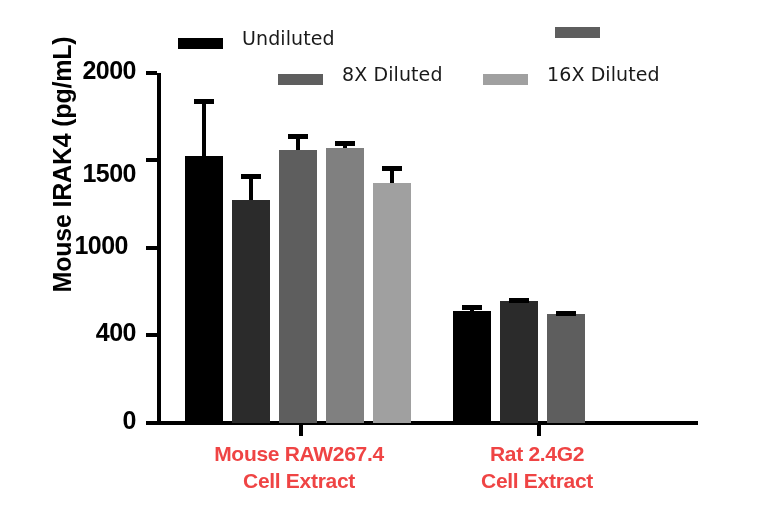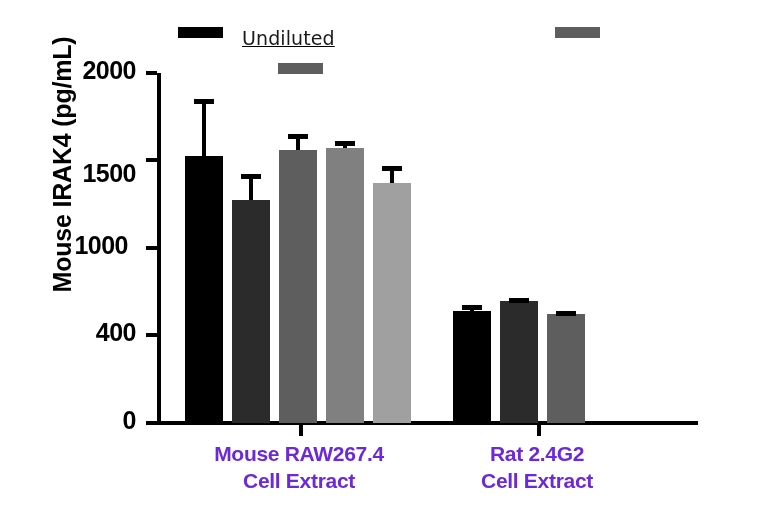--- a/index.html
+++ b/index.html
@@ -21,23 +21,22 @@
   .legend {
     position: absolute;
     left: 0;
     top: 0;
     width: 768px;
     height: 90px;
   }
   .legend-item {
     position: absolute;
     display: flex;
-    align-items: flex-start;
+    align-items: flex-end;
     white-space: nowrap;
-    text-decoration: underline;
   }
   .legend-swatch {
     width: 45px;
     height: 11px;
     display: inline-block;
     flex: 0 0 auto;
   }
   .legend-label {
     font-family: "DejaVu Sans", sans-serif;
     font-size: 19px;
@@ -106,21 +105,21 @@
     background: #000;
     width: 4px;
     height: 11px;
     top: 425px;
   }
   .group-label {
     position: absolute;
     text-align: center;
     font-size: 21px;
     font-weight: bold;
-    color: #6d28d9;
+    color: #ef4444;
     line-height: 27px;
     font-family: "Liberation Sans", sans-serif;
     letter-spacing: -0.3px;
   }
   .bar {
     position: absolute;
     bottom: 0;
   }
   .bar-wrap {
     position: absolute;
@@ -151,22 +150,27 @@
       <span class="legend-label">Undiluted</span>
     </div>
 
 
     <div class="legend-item" style="left:555px; top:27px;">
       <span class="legend-swatch" style="background:#5e5e5e;"></span>
     </div>
 
     <div class="legend-item" style="left:278px; top:63px;">
       <span class="legend-swatch" style="background:#5e5e5e;"></span>
-    </div>
-
+      <span class="legend-label">8X Diluted</span>
+    </div>
+
+    <div class="legend-item" style="left:483px; top:63px;">
+      <span class="legend-swatch" style="background:#a0a0a0;"></span>
+      <span class="legend-label">16X Diluted</span>
+    </div>
 
   </div>
 
   <div class="plot">
 
     <div class="y-title">Mouse IRAK4 (pg/mL)</div>
 
     <div class="axis-line y-axis"></div>
     <div class="axis-line x-axis"></div>
 

